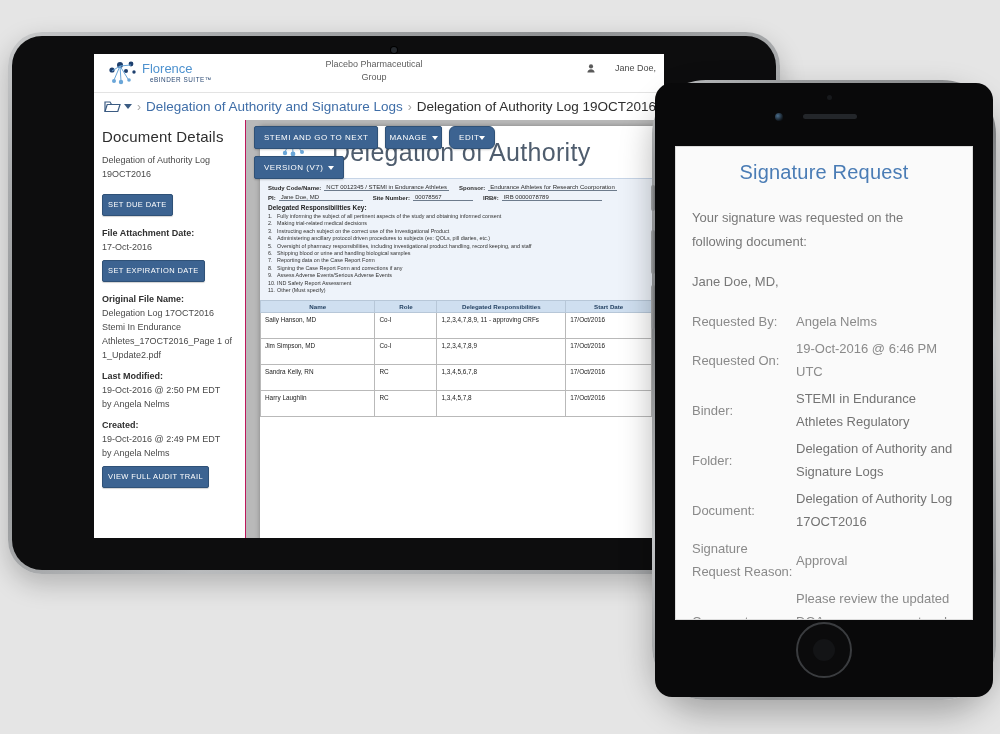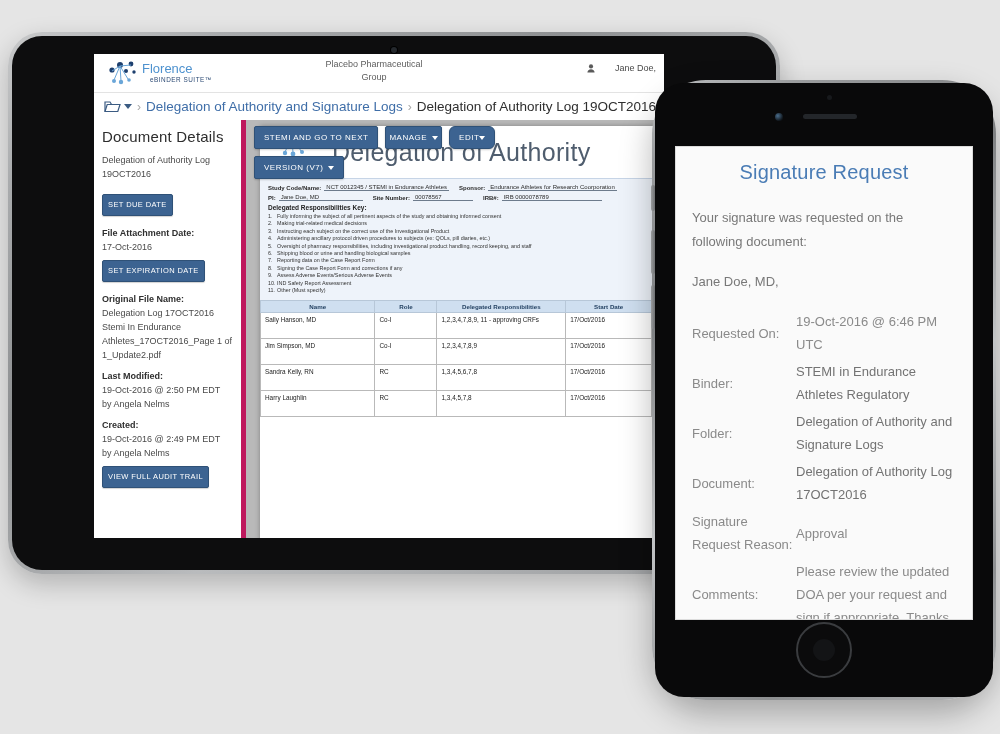--- a/index.html
+++ b/index.html
@@ -71,21 +71,21 @@
     border-top:5px solid #3b5b82;
   }
   .sep{color:#a8a8a8;font-size:12px;}
   .crumb-link{color:#3f6ea8;}
   .crumb-cur{color:#2f2f2f;}
 
   
   .app-body{position:absolute;left:0;top:66px;right:0;bottom:0;display:flex;}
   .details{
     width:152px;flex:0 0 152px;background:#fff;padding:10px 8px 0 8px;
-    box-sizing:border-box;border-right:5px solid #be185d;
+    box-sizing:border-box;border-right:1px solid #be185d;
     font-size:9px;color:#3d3d3d;line-height:14px;
   }
   .details h2{
     margin:0 0 9px 0;font-size:15px;font-weight:400;color:#2d2d2d;
     letter-spacing:.2px;
   }
   .dl-title{font-size:9px;color:#4a4a4a;line-height:14px;margin-bottom:7px;}
   .lbl{font-weight:bold;color:#2f2f2f;font-size:9px;margin-top:7px;}
   .val{font-size:9px;color:#4a4a4a;}
   .btn-sm{
@@ -126,21 +126,21 @@
   
   .phone{
     position:absolute;left:652px;top:80px;width:344px;height:620px;
     border-radius:54px;
     background:linear-gradient(150deg,#bdbfc1 0%,#9b9d9f 10%,#7d7f81 30%,#c2c4c6 56%,#8d8f91 84%,#b4b6b8 100%);
     padding:3px;box-sizing:border-box;
     box-shadow:0 14px 32px rgba(0,0,0,.28);
   }
   .phone-inner{
     position:absolute;left:3px;top:3px;right:3px;bottom:3px;
-    border-radius:29px;background:#09090a;overflow:hidden;
+    border-radius:17px;background:#09090a;overflow:hidden;
   }
   .ph-cam{position:absolute;left:120px;top:30px;width:8px;height:8px;border-radius:50%;
     background:radial-gradient(circle at 35% 35%,#4a6d8c,#10161c 70%);}
   .ph-spk{position:absolute;left:148px;top:31px;width:54px;height:5px;border-radius:3px;background:#23262a;}
   .ph-sensor{position:absolute;left:172px;top:12px;width:5px;height:5px;border-radius:50%;background:#17191c;}
   .ph-home{
     position:absolute;left:50%;bottom:19px;transform:translateX(-50%);
     width:52px;height:52px;border-radius:50%;
     border:2px solid #3a3c3f;background:#0b0b0c;
   }
@@ -397,20 +397,24 @@
       <div class="ph-sensor"></div>
       <div class="ph-cam"></div>
       <div class="ph-spk"></div>
 
       <div class="ph-screen">
         <div class="ph-pad">
           <div class="ph-title">Signature Request</div>
           <p class="ph-p">Your signature was requested on the following document:</p>
           <p class="ph-p">Jane Doe, MD,</p>
 
+          <div class="kv">
+            <span class="k">Requested By:</span>
+            <span class="v">Angela Nelms</span>
+          </div>
           <div class="kv mid">
             <span class="k">Requested On:</span>
             <span class="v">19-Oct-2016 @ 6:46 PM UTC</span>
           </div>
           <div class="kv mid">
             <span class="k">Binder:</span>
             <a class="v link">STEMI in Endurance Athletes Regulatory</a>
           </div>
           <div class="kv mid">
             <span class="k">Folder:</span>

